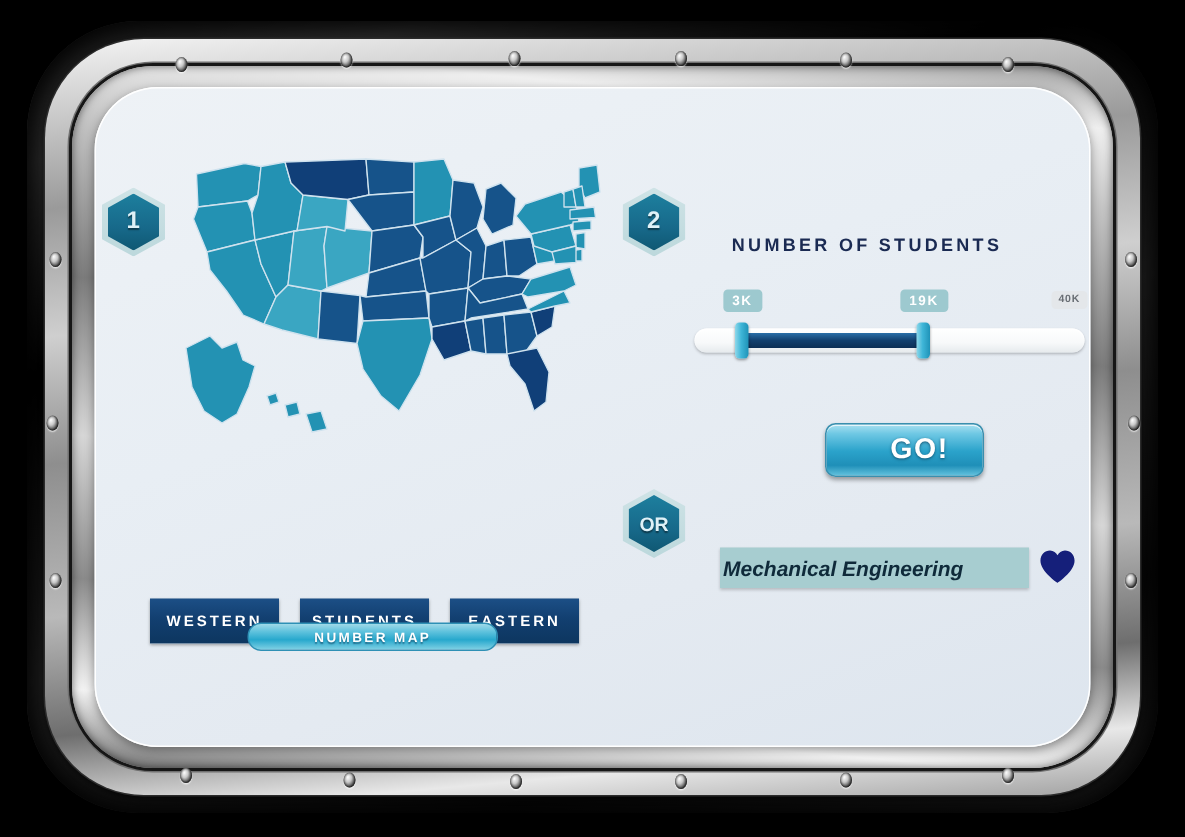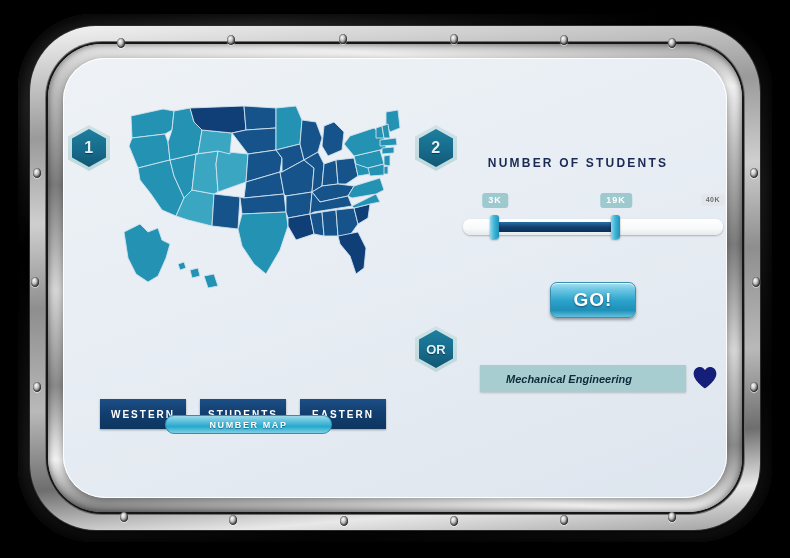--- a/index.html
+++ b/index.html
@@ -273,20 +273,21 @@
     width: 84px;
     height: 34px;
     border-radius: 7px;
     background: linear-gradient(180deg, #a9e0f0 0%, #6fc8e4 18%, #2ba3cb 52%, #1f8fb8 80%, #62c1dd 100%);
     border: 1px solid #3a8fae;
     display: flex;
     align-items: center;
     justify-content: center;
     cursor: pointer;
     box-shadow: 0 2px 3px rgba(0,0,0,.35), inset 0 1px 0 rgba(255,255,255,.7);
+    padding-left: 20px;
   }
   .go-btn span {
     color: #ffffff;
     font-size: 19px;
     font-weight: bold;
     letter-spacing: 1px;
     text-shadow: 0 1px 2px rgba(14,70,100,.85);
     font-family: "Liberation Sans", sans-serif;
   }
 
@@ -296,23 +297,23 @@
     top: 307px;
     width: 206px;
     height: 27px;
     background: #a7cdd0;
     box-shadow: 0 1px 2px rgba(0,0,0,.2);
     display: flex;
     align-items: center;
     cursor: text;
   }
   .search-field .val {
-    padding-left: 26px;
+    padding-left: 2px;
     color: #0f2a3a;
-    font-size: 11px;
+    font-size: 14px;
     font-style: italic;
     font-weight: bold;
     font-family: "Liberation Sans", sans-serif;
   }
 
   .heart-icon {
     position: absolute;
     left: 628px;
     top: 306px;
     width: 28px;

